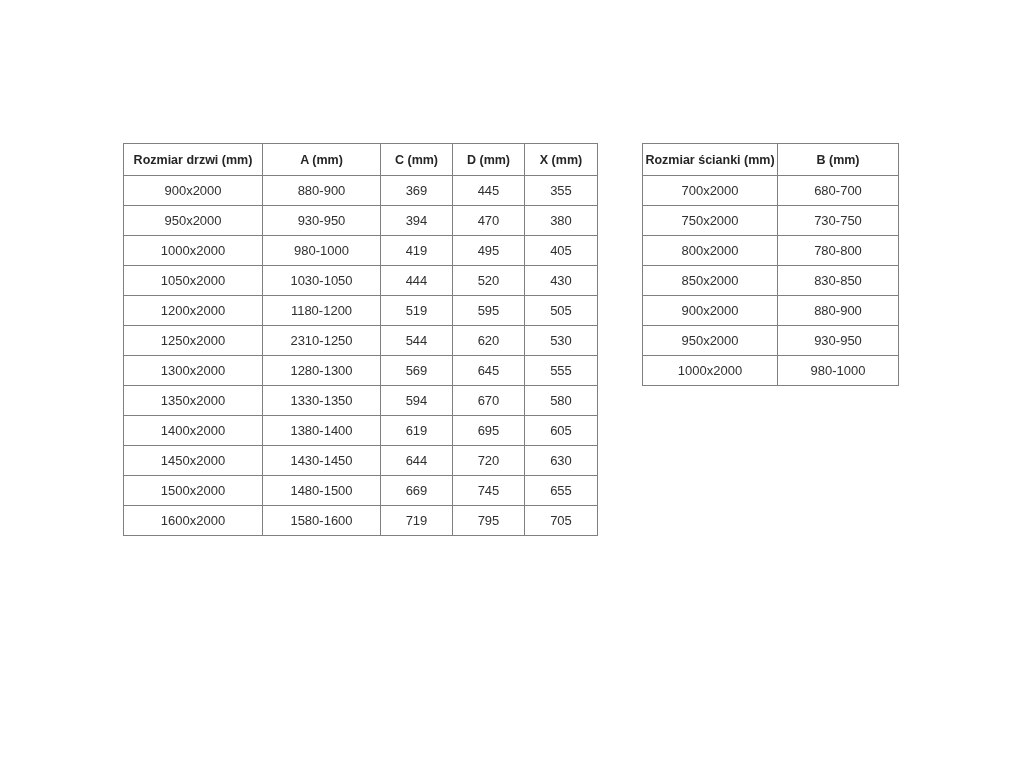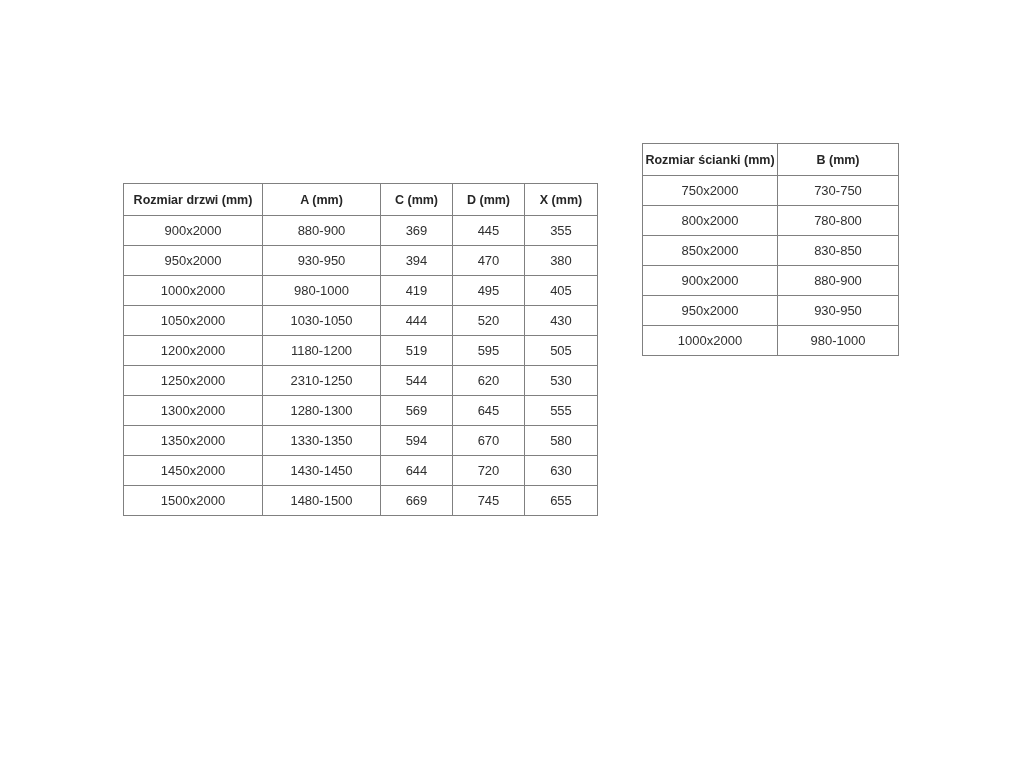--- a/index.html
+++ b/index.html
@@ -39,21 +39,20 @@
   table.spec td {
     font-size: 13px;
     font-weight: normal;
     color: #303030;
     height: 29px;
   }
   #door-table {
     left: 123px;
     top: 143px;
     width: 474px;
-    margin-top: 40px;
   }
   #door-table col:nth-child(1) { width: 139px; }
   #door-table col:nth-child(2) { width: 118px; }
   #door-table col:nth-child(3) { width: 72px; }
   #door-table col:nth-child(4) { width: 72px; }
   #door-table col:nth-child(5) { width: 73px; }
   #wall-table {
     left: 642px;
     top: 143px;
     width: 256px;
@@ -134,49 +133,67 @@
           <td>555</td>
         </tr>
         <tr>
           <td>1350x2000</td>
           <td>1330-1350</td>
           <td>594</td>
           <td>670</td>
           <td>580</td>
         </tr>
         <tr>
+          <td>1400x2000</td>
+          <td>1380-1400</td>
+          <td>619</td>
+          <td>695</td>
+          <td>605</td>
+        </tr>
+        <tr>
           <td>1450x2000</td>
           <td>1430-1450</td>
           <td>644</td>
           <td>720</td>
           <td>630</td>
         </tr>
         <tr>
           <td>1500x2000</td>
           <td>1480-1500</td>
           <td>669</td>
           <td>745</td>
           <td>655</td>
         </tr>
+        <tr>
+          <td>1600x2000</td>
+          <td>1580-1600</td>
+          <td>719</td>
+          <td>795</td>
+          <td>705</td>
+        </tr>
       </tbody>
   </table>
 
   <table class="spec" id="wall-table">
     <colgroup>
         <col>
         <col>
       </colgroup>
     <thead>
       <tr>
           <th>Rozmiar ścianki (mm)</th>
           <th>B (mm)</th>
         </tr>
     </thead>
     <tbody>
         <tr>
+          <td>700x2000</td>
+          <td>680-700</td>
+        </tr>
+        <tr>
           <td>750x2000</td>
           <td>730-750</td>
         </tr>
         <tr>
           <td>800x2000</td>
           <td>780-800</td>
         </tr>
         <tr>
           <td>850x2000</td>
           <td>830-850</td>

